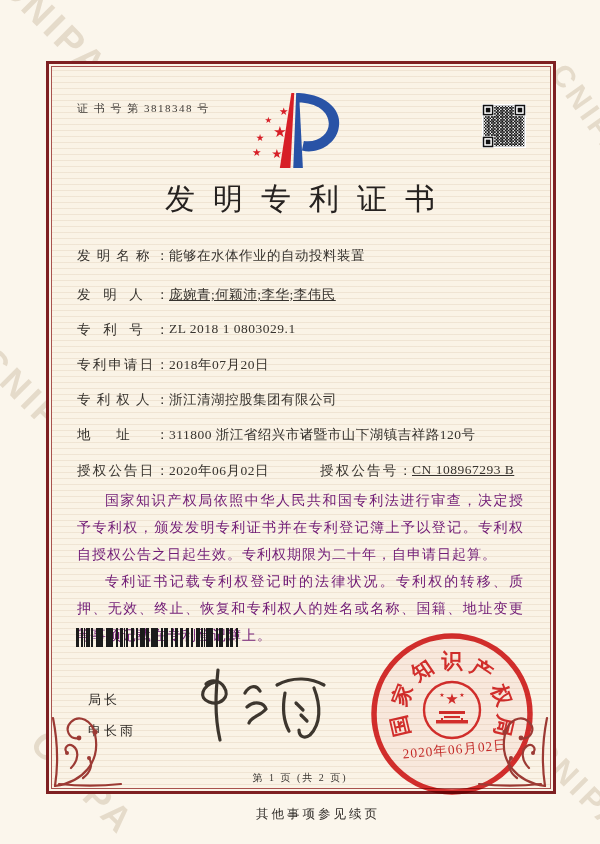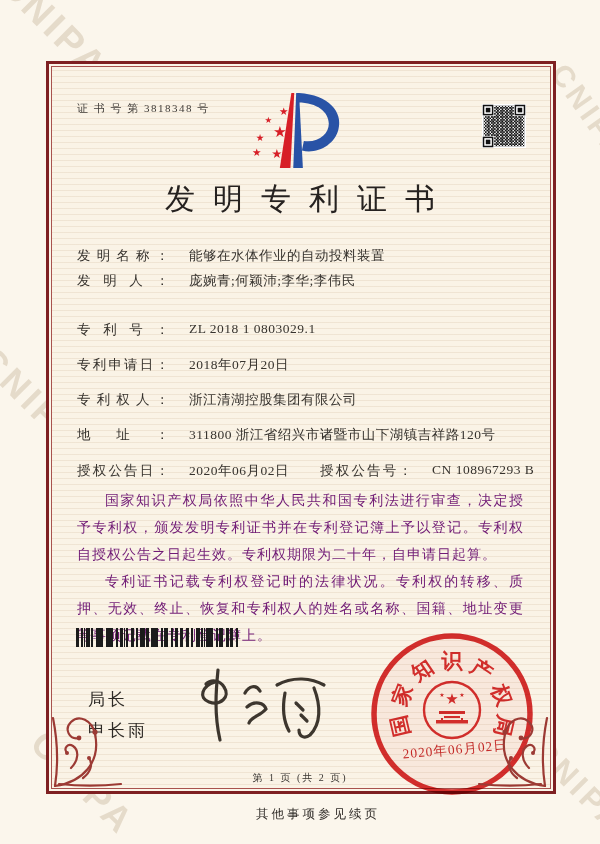--- a/index.html
+++ b/index.html
@@ -39,41 +39,41 @@
     position:absolute; left:0; top:179px; width:600px;
     text-align:center; font-size:30px; font-weight:normal; color:#262220;
     letter-spacing:18px; text-indent:18px;
   }
   .field-row { position:absolute; left:77px; font-size:13.5px; color:#37332e; white-space:nowrap; }
   .f-label {
     display:inline-block; width:92px;
     text-align:justify; text-align-last:justify;
     vertical-align:top; color:#37332e;
   }
-  .f-value { margin-left:20px; letter-spacing:0.5px; }
-  .row-0 { top:247px; } .row-1 { top:272px; } .row-2 { top:321px; }
+  .f-value { margin-left:0; letter-spacing:0.5px; }
+  .row-0 { top:247px; } .row-1 { top:286px;text-decoration:underline; } .row-2 { top:321px; }
   .row-3 { top:356px; } .row-4 { top:391px; } .row-5 { top:426px; }
   .row-6 { top:462px; }
-  .grant-no { position:absolute; left:243px; top:0; white-space:nowrap; }
+  .grant-no { position:absolute; left:243px; top:0; white-space:nowrap;text-decoration:underline; }
   .body-text {
     position:absolute; left:77px; top:487px; width:447px;
     font-size:14px; line-height:27px; letter-spacing:1px;
     text-align:justify; color:#701a75;
   }
   .body-text p { margin:0; text-indent:2em; }
   .barcode {
     position:absolute; left:76px; top:628px; width:164px; height:19px;
     background-image:
       repeating-linear-gradient(90deg,#1b1b1b 0 2px, rgba(0,0,0,0) 2px 5px),
       repeating-linear-gradient(90deg,#1b1b1b 0 1px, rgba(0,0,0,0) 1px 8px),
       repeating-linear-gradient(90deg,#1b1b1b 0 3px, rgba(0,0,0,0) 3px 11px);
   }
   .signatory {
     position:absolute; left:88px; top:684px;
-    font-size:17px; letter-spacing:3px; color:#2e2a26; line-height:31px;
+    font-size:13px; letter-spacing:3px; color:#2e2a26; line-height:31px;
   }
   .signature { position:absolute; left:185px; top:662px; width:155px; height:88px; }
   .seal { position:absolute; left:364px; top:626px; width:176px; height:176px;
           mix-blend-mode:multiply; opacity:0.93; }
   .page-num {
     position:absolute; left:0; top:771px; width:600px; text-align:center;
     font-size:10px; letter-spacing:2px; color:#3a3632;
   }
   .continuation {
     position:absolute; left:0; top:806px; width:600px; text-align:center;

